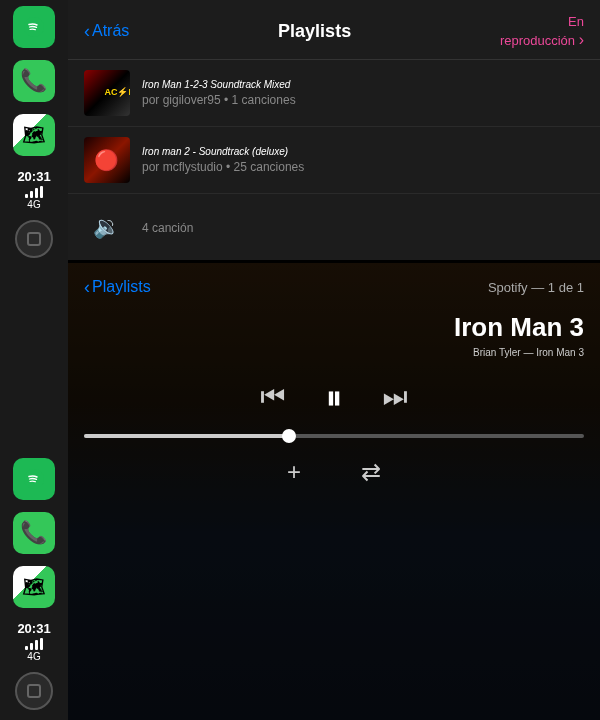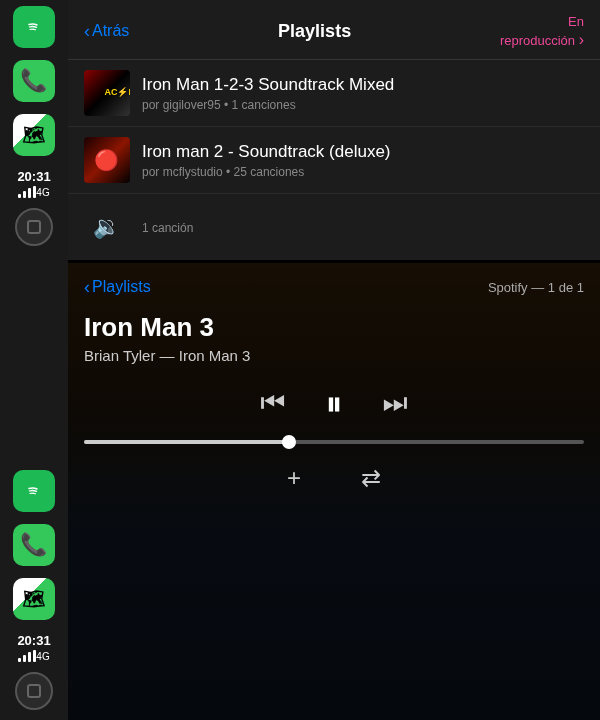--- a/index.html
+++ b/index.html
@@ -34,21 +34,21 @@
       color: #fff;
       font-size: 13px;
       font-weight: 600;
       text-align: center;
       margin-top: 8px;
       line-height: 1.1;
     }
 
     .sidebar-signal {
       display: flex;
-      flex-direction: row;
+      flex-direction: column;
       align-items: center;
       margin-top: 2px;
     }
 
     .signal-bars {
       display: flex;
       align-items: flex-end;
       gap: 2px;
       height: 12px;
     }
@@ -221,23 +221,24 @@
       color: #007AFF;
       font-size: 22px;
     }
 
     .playlist-info {
       flex: 1;
     }
 
     .playlist-name {
       color: #fff;
-      font-size: 17px;
+      font-size: 10px;
       font-weight: 500;
       line-height: 1.3;
+      font-style: italic;
     }
 
     .playlist-meta {
       color: #888;
       font-size: 12px;
       margin-top: 2px;
     }
 
     
     .bottom-panel {
@@ -286,34 +287,34 @@
       align-items: center;
       gap: 2px;
     }
 
     .spotify-info {
       color: #aaa;
       font-size: 13px;
     }
 
     .track-info {
-      text-align: left;
+      text-align: right;
       padding: 8px 16px 4px;
     }
 
     .track-title {
       color: #fff;
       font-size: 26px;
       font-weight: 700;
       margin-bottom: 4px;
     }
 
     .track-subtitle {
       color: #ccc;
-      font-size: 15px;
+      font-size: 10px;
     }
 
     .controls {
       display: flex;
       align-items: center;
       justify-content: center;
       gap: 40px;
       padding: 16px 0 8px;
     }
 
@@ -500,21 +501,21 @@
           <div class="playlist-name">Iron man 2 - Soundtrack (deluxe)</div>
           <div class="playlist-meta">por mcflystudio • 25 canciones</div>
         </div>
       </div>
 
       <div class="playlist-item">
         <div class="sound-icon-placeholder">
           <span class="sound-icon">🔉</span>
         </div>
         <div class="playlist-info">
-          <div class="playlist-meta">1 canción</div>
+          <div class="playlist-meta">4 canción</div>
         </div>
       </div>
     </div>
   </div>
 
   <div class="panel-divider"></div>
 
   <div class="bottom-panel">
     <div class="bottom-bg"></div>
     <div class="bottom-bg-overlay"></div>

